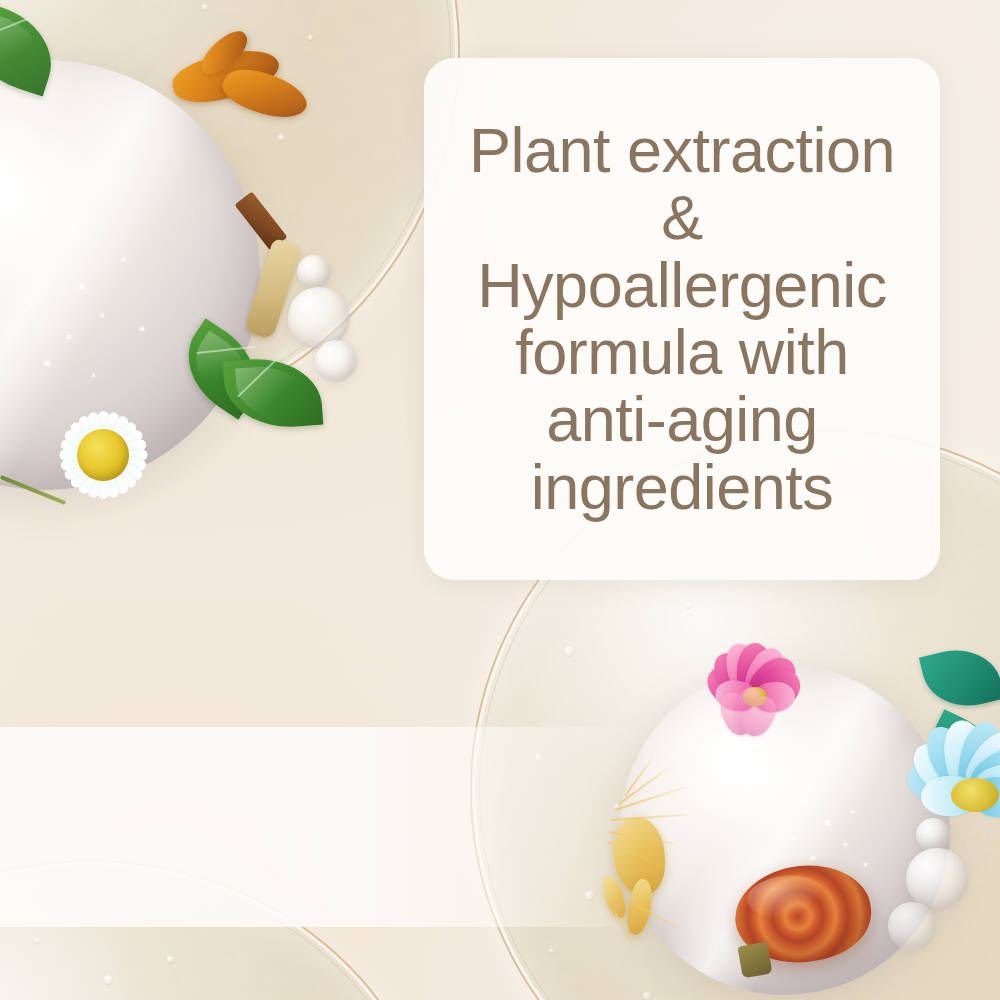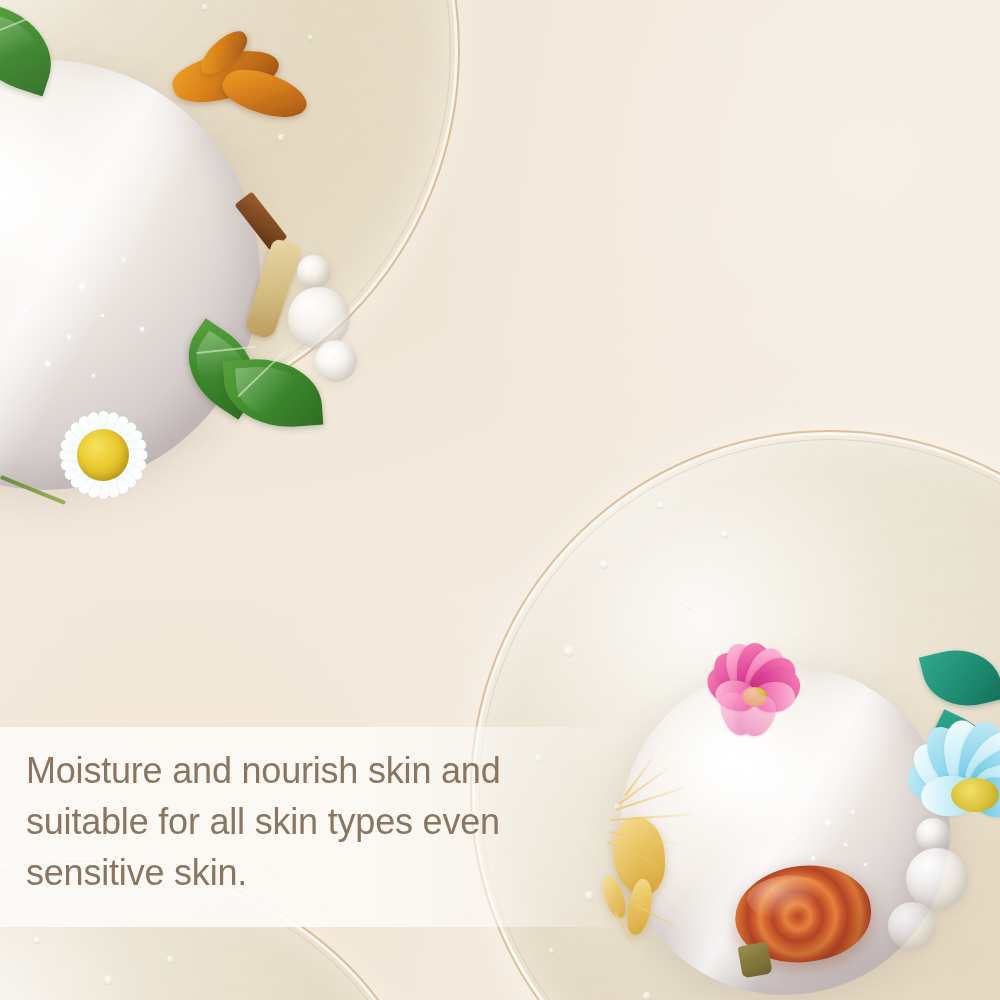--- a/index.html
+++ b/index.html
@@ -400,19 +400,24 @@
     <div class="glossy"></div>
   </div>
   <div class="reishi" style="left:740px;top:944px;width:34px;height:34px;">
     <div class="stalk" style="left:0;top:0;width:30px;height:32px;transform:rotate(-10deg);"></div>
   </div>
 
   <div class="bubble" style="left:916px;top:818px;width:34px;height:34px;"></div>
   <div class="bubble" style="left:906px;top:848px;width:62px;height:62px;"></div>
   <div class="bubble" style="left:888px;top:902px;width:48px;height:48px;opacity:.8;"></div>
 
+  <div id="headline-card">
+    <h1 id="headline">Plant extraction
+&amp;
+Hypoallergenic
+formula with
+anti-aging
+ingredients</h1>
+  </div>
 
   <div id="subtext-band"></div>
-  <p id="subtext">Moisture and nourish skin and
-suitable for all skin types even
-sensitive skin.</p>
 
 </div>
 
 </body></html>

